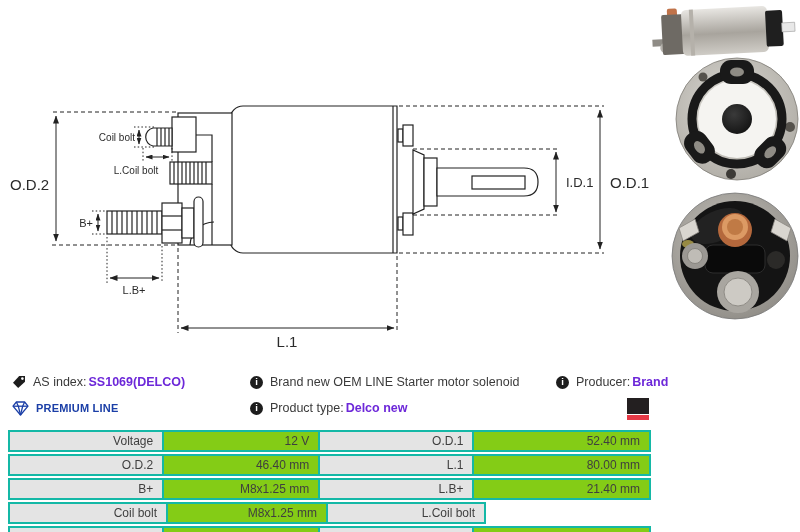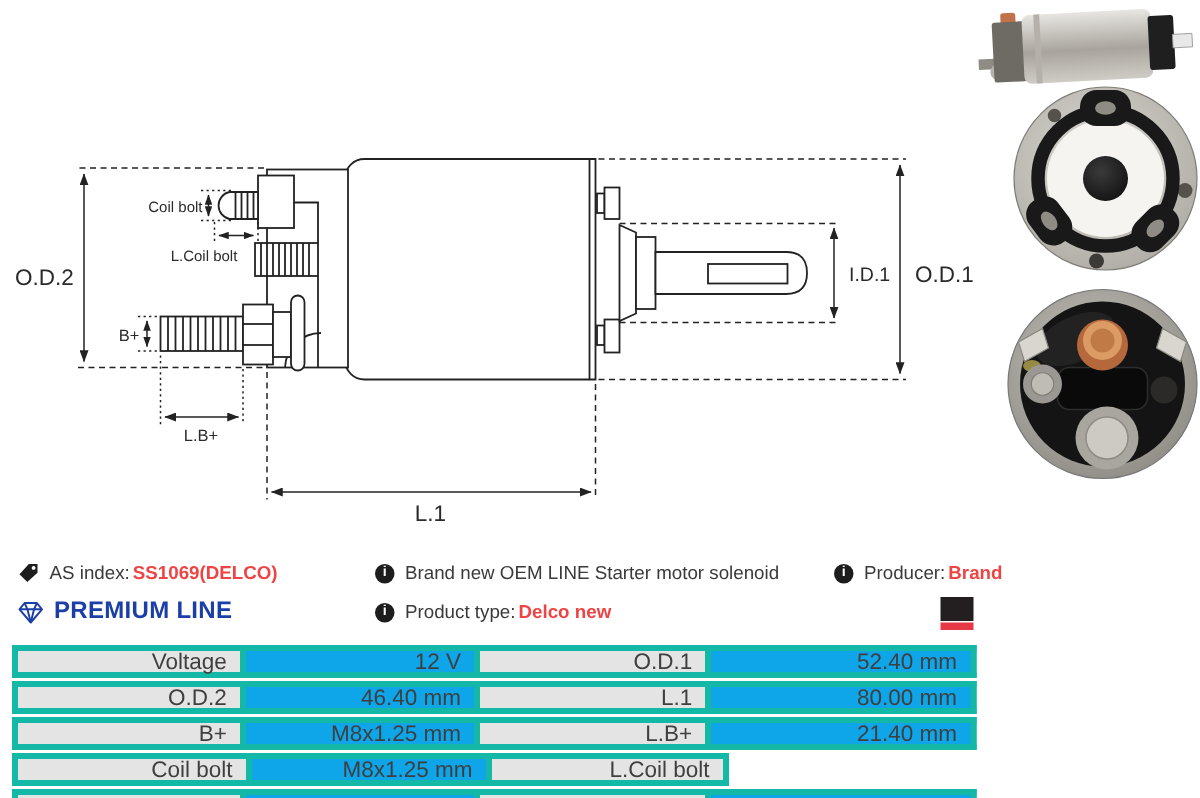--- a/index.html
+++ b/index.html
@@ -6,42 +6,42 @@
   body{
     width:800px;height:532px;position:relative;overflow:hidden;
     background:#fff;font-family:"Liberation Sans",sans-serif;
   }
   .abs{position:absolute}
   
   .info-cell{
     position:absolute;display:flex;align-items:center;gap:7px;
     font-size:12.5px;color:#3a3a3a;white-space:nowrap;height:16px;
   }
-  .info-cell b{color:#ef4444}
+  .info-cell b{color:#6d28d9}
   .lbl{margin-right:2px}
-  .premium-text{color:#1b3fa7;font-weight:bold;font-size:16px;letter-spacing:.2px}
+  .premium-text{color:#1b3fa7;font-weight:bold;font-size:11px;letter-spacing:.2px}
   .info-ico{
     width:13px;height:13px;border-radius:50%;background:#1d1d1d;color:#fff;
     font-size:9.5px;font-weight:bold;display:flex;align-items:center;
     justify-content:center;flex:0 0 auto;line-height:1;
   }
   .logo{width:22px;position:absolute}
   .logo .lb{width:22px;height:16px;background:#231f20}
   .logo .lr{width:22px;height:5px;background:#e63946;margin-top:1px}
   
   .spec-table{position:absolute;left:8px;top:430px;width:643px}
   .trow{display:flex;height:22px;margin-bottom:2px}
   .cell{
-    box-sizing:border-box;border:4px solid #14b8a6;display:flex;
+    box-sizing:border-box;border:2px solid #14b8a6;display:flex;
     align-items:center;justify-content:flex-end;padding-right:9px;
-    font-size:15px;color:#3f3f3f;
+    font-size:12px;color:#3f3f3f;
   }
   .cell:not(:first-child){border-left:none}
   .cl{background:#e4e4e4}
-  .cv{background:#0ea5e9}
+  .cv{background:#84cc16}
   .w1{width:160px}.w2{width:160px}.w3{width:158px}.w4{width:181px}
   svg text{font-family:"Liberation Sans",sans-serif}
 </style>
 </head>
 <body>
 
 <svg class="abs" style="left:0;top:0" width="660" height="370" viewBox="0 0 660 370">
   <defs>
     <marker id="ae" viewBox="0 0 8 6" refX="7.5" refY="3" markerWidth="8" markerHeight="6" orient="auto-start-reverse" markerUnits="userSpaceOnUse">
       <path d="M0,0L8,3L0,6Z" fill="#222"></path>

